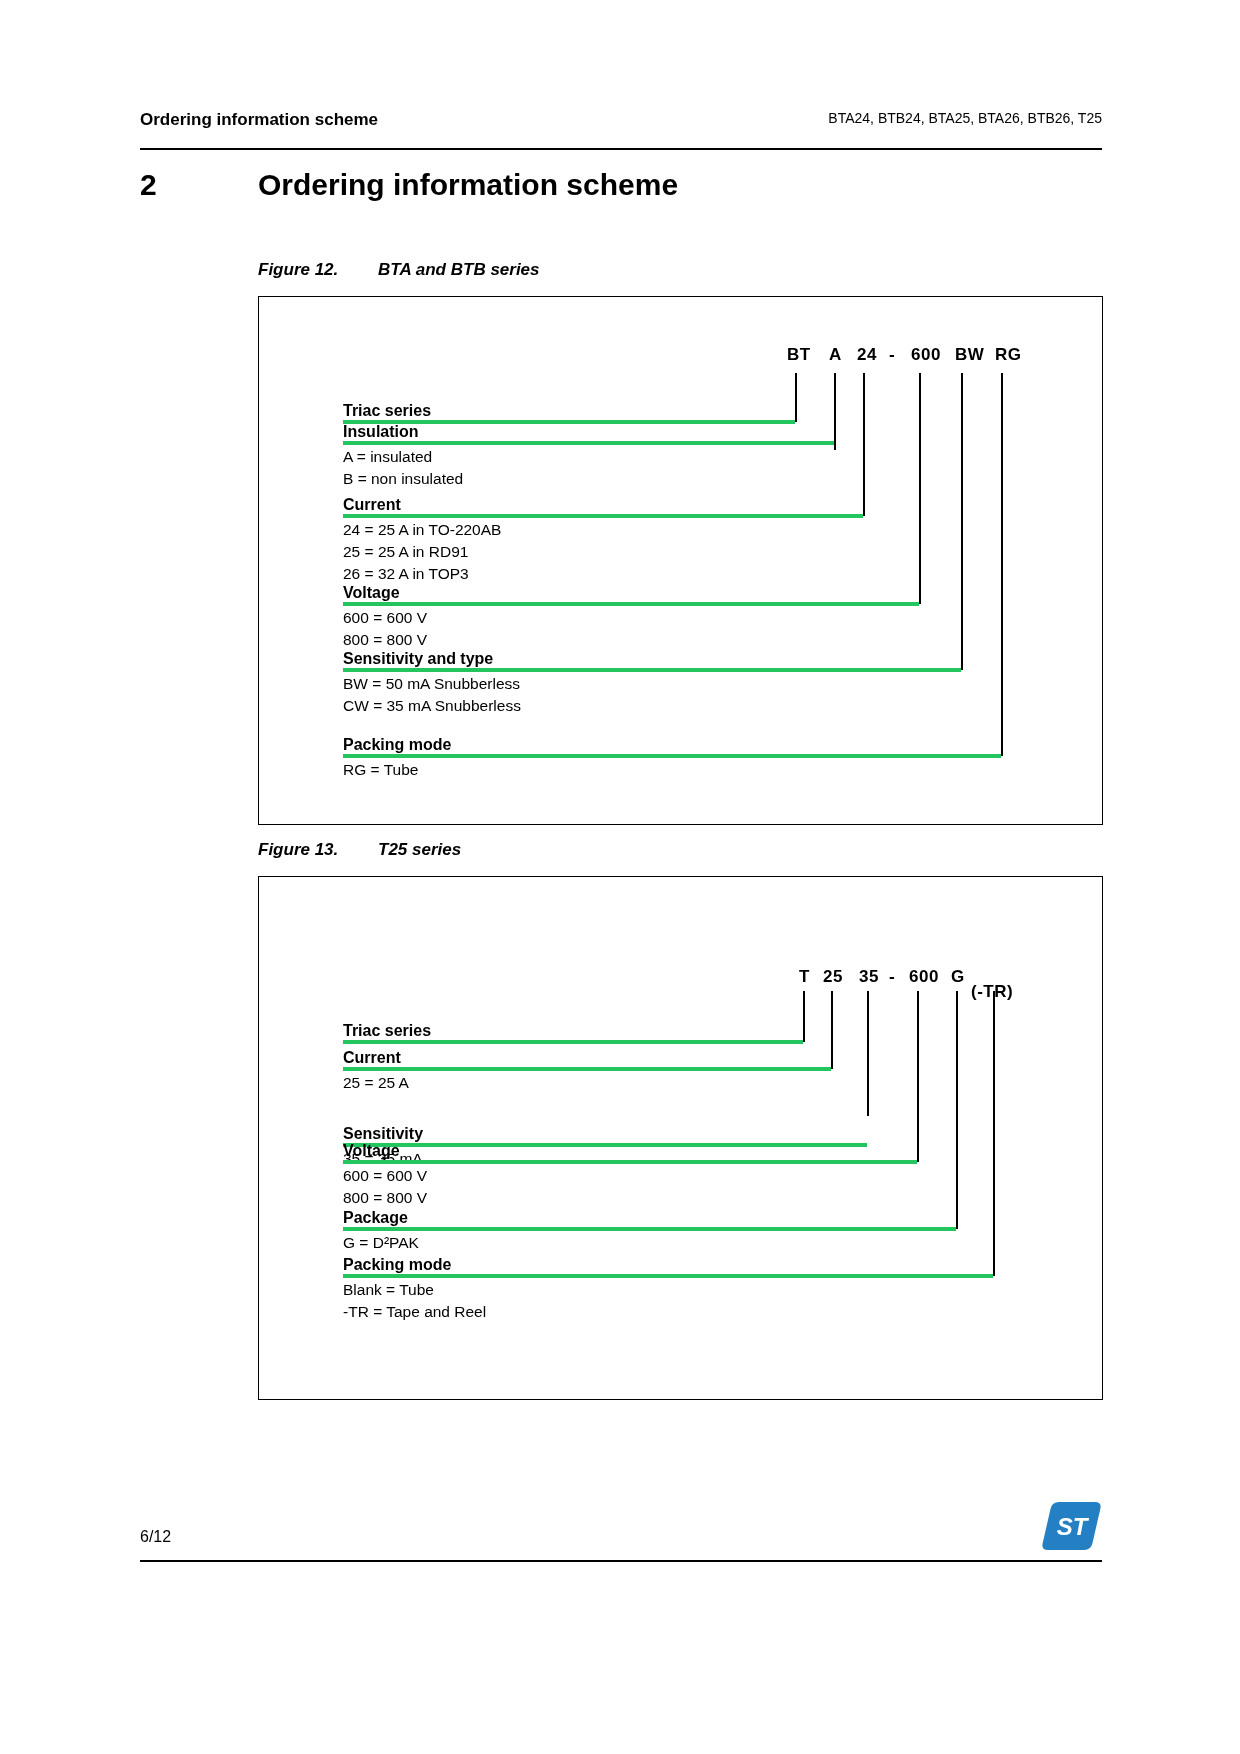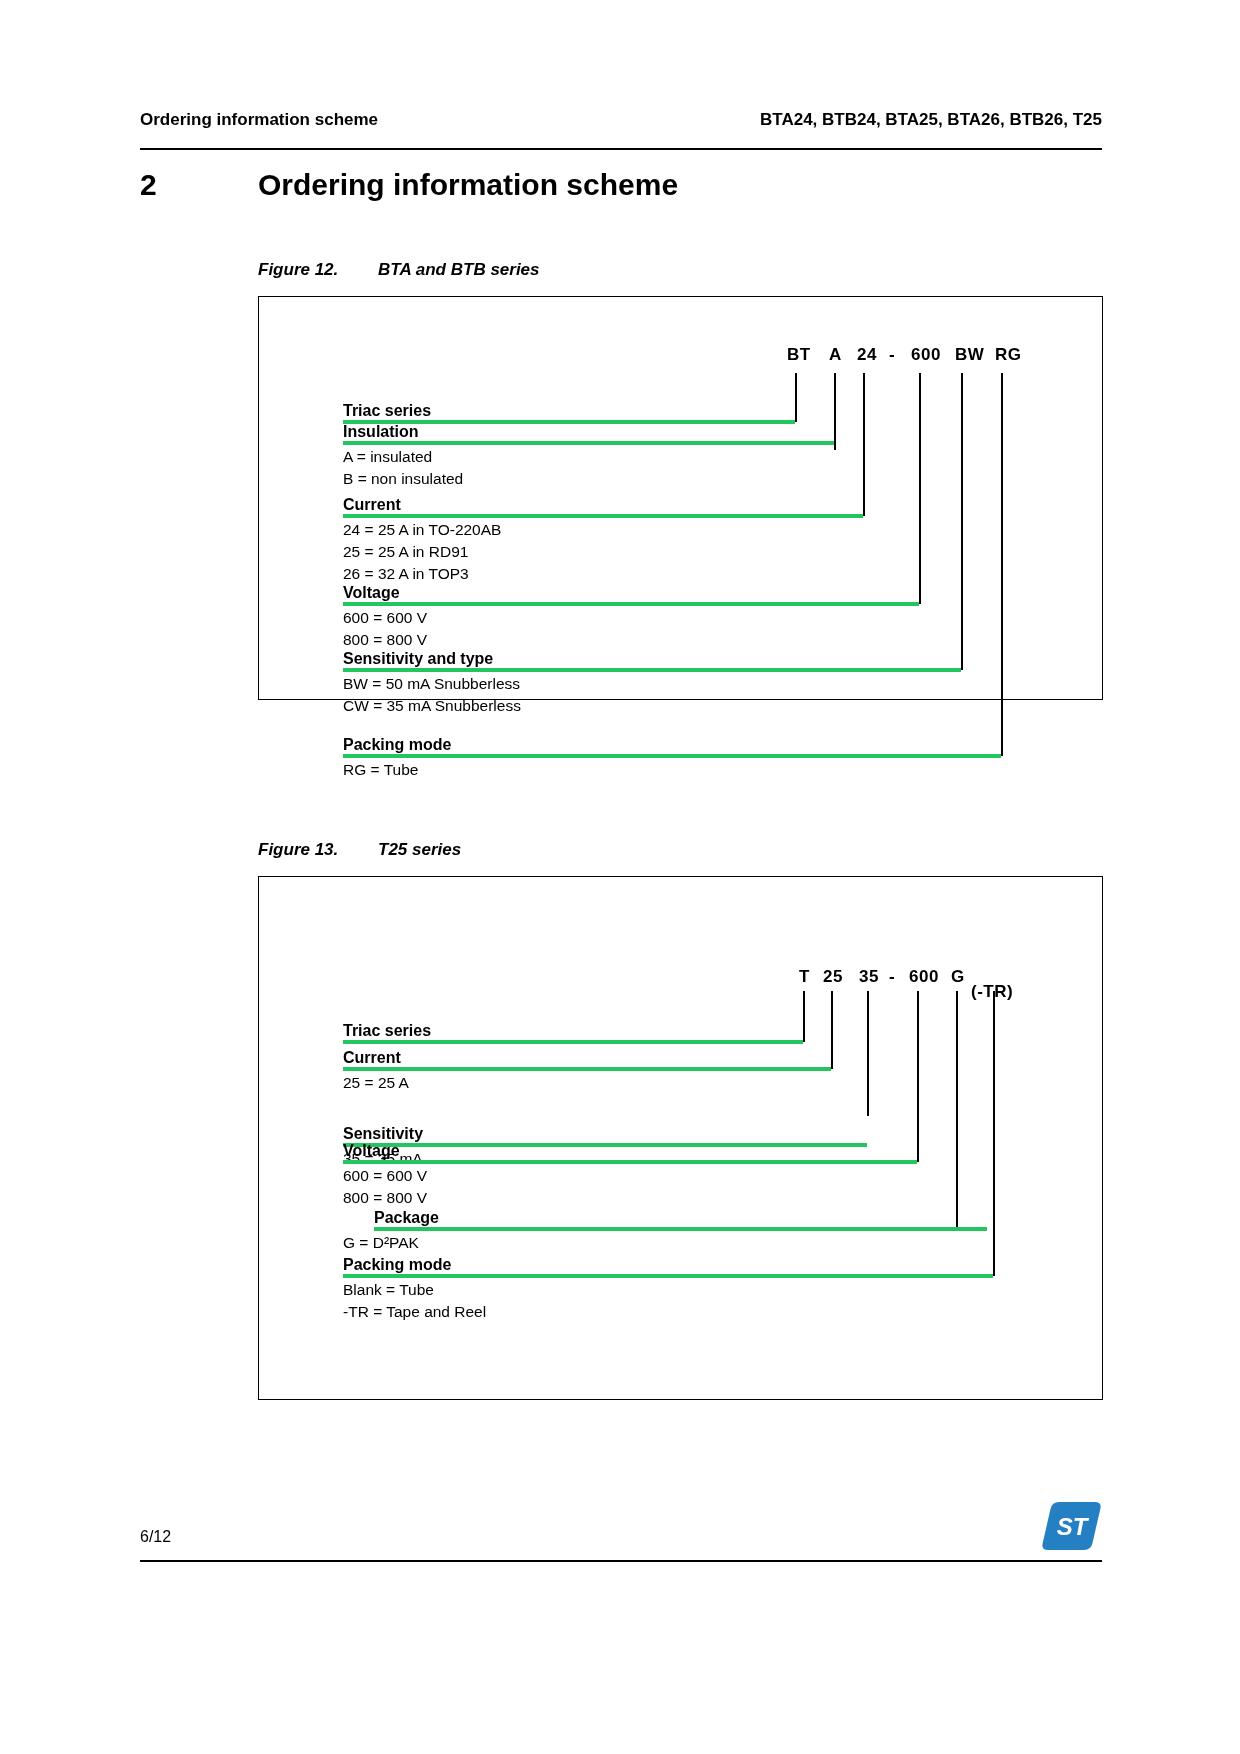--- a/index.html
+++ b/index.html
@@ -8,33 +8,33 @@
     position:relative;
     width:1240px; height:1754px;
     background:#ffffff;
     margin:0 auto;
     font-family:"Liberation Sans", sans-serif;
     color:#000;
     overflow:hidden;
   }
   
   .hdr-left  { position:absolute; left:140px; top:110px; font-size:17px; font-weight:bold; }
-  .hdr-right { position:absolute; right:138px; top:110px; font-size:17px; font-weight:bold; }
+  .hdr-right { position:absolute; right:138px; top:110px; font-size:14px; font-weight:normal; }
   .hdr-rule  { position:absolute; left:140px; top:148px; width:962px; height:2px; background:#000; }
   
   .sec-num   { position:absolute; left:140px; top:168px; font-size:30px; font-weight:bold; }
   .sec-title { position:absolute; left:258px; top:168px; font-size:30px; font-weight:bold; }
   
   .fig-cap   { position:absolute; left:258px; display:flex; font-size:17px; font-weight:bold;font-style:italic; }
   .fig-cap .lbl { width:120px; }
   .cap12 { top:260px; }
   .cap13 { top:840px; }
   
   .figbox { position:absolute; left:258px; border:1px solid #000; background:#fff; }
-  .box1 { top:296px; width:845px; height:404px; }
+  .box1 { top:296px; width:845px; height:529px; }
   .box2 { top:876px; width:845px; height:524px; }
   
   .code-part { position:absolute; font-size:17px; font-weight:bold; letter-spacing:0.5px; white-space:nowrap; }
   
   .group { position:absolute; left:84px; }
   .group-title {
     font-weight:bold; font-size:16px; line-height:18px;
     padding-bottom:0; border-bottom:4px solid #22c55e;
   }
   .group-item { font-size:15.5px; line-height:21px; padding-top:1px; white-space:nowrap; }
@@ -149,21 +149,21 @@
       <div class="group-item">35 = 35 mA</div>
     </div>
 
     <div class="group" style="top:265px;">
       <div class="group-title" style="width:574px;">Voltage</div>
       <div class="group-item">600 = 600 V</div>
       <div class="group-item">800 = 800 V</div>
     </div>
 
     <div class="group" style="top:332px;">
-      <div class="group-title" style="width:613px;margin-left:31px;">Package</div>
+      <div class="group-title" style="width:613px;">Package</div>
       <div class="group-item">G = D²PAK</div>
     </div>
 
     <div class="group" style="top:379px;">
       <div class="group-title" style="width:650px;">Packing mode</div>
       <div class="group-item">Blank = Tube</div>
       <div class="group-item">-TR = Tape and Reel</div>
     </div>
   </div>
 

